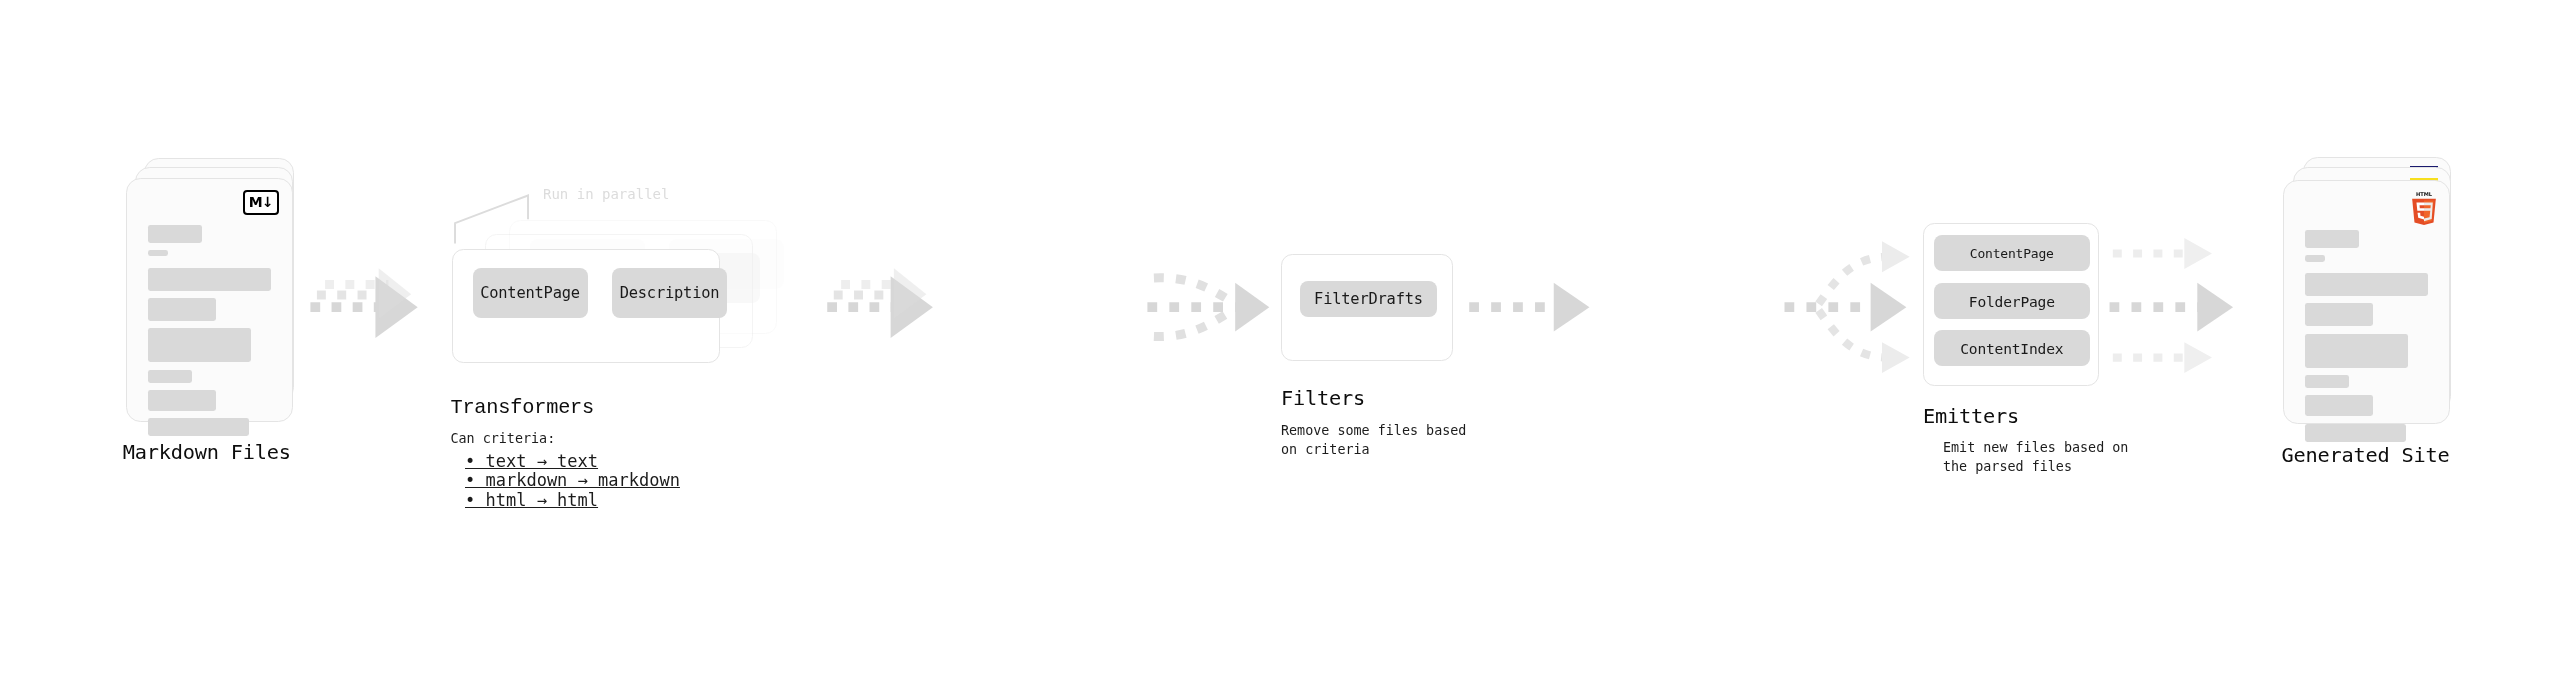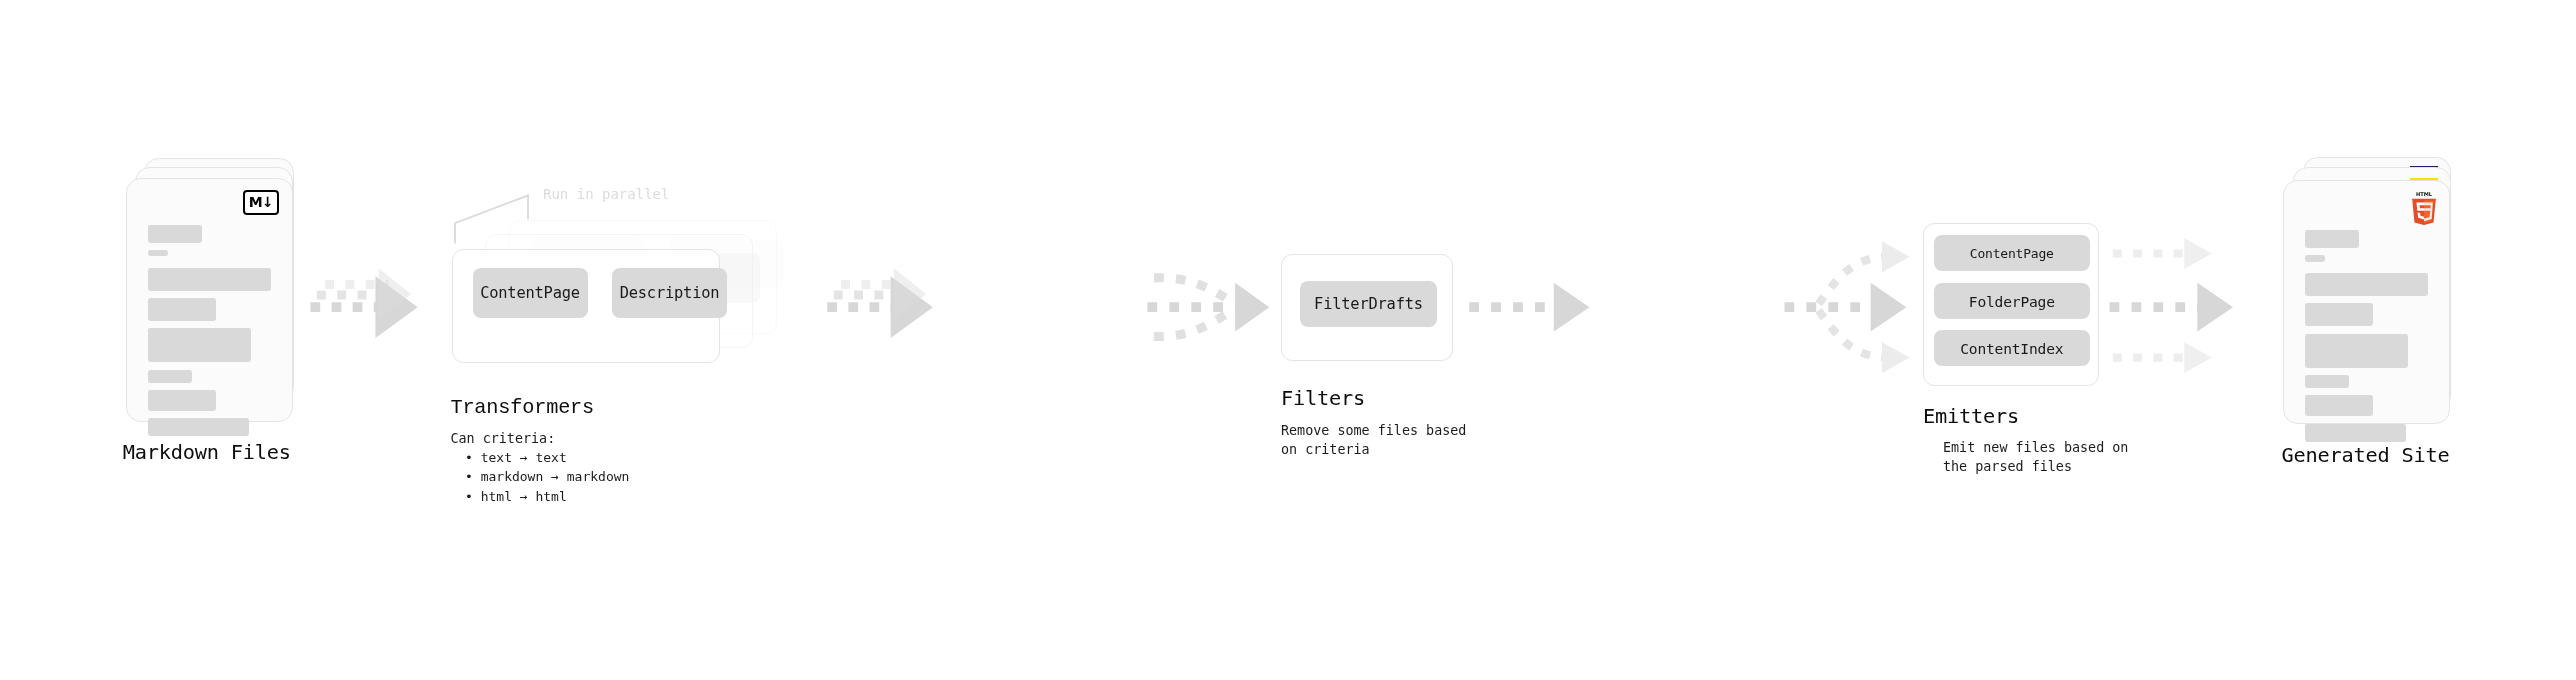--- a/index.html
+++ b/index.html
@@ -126,24 +126,25 @@
   }
   .caption-sub {
     position: absolute;
     font-size: 13.4px;
     line-height: 1.42;
     color: #1c1c1c;
     white-space: pre;
   }
   .caption-list {
     position: absolute;
-    font-size: 13px;
+    font-size: 17px;
     line-height: 1.42;
     color: #1c1c1c;
     white-space: pre;
+    text-decoration: underline;
   }
   .run-parallel {
     position: absolute;
     font-size: 14px;
     color: #dcdcdc;
     white-space: nowrap;
   }
   svg { display: block; overflow: visible; }
   .arrow-layer { position: absolute; left: 0; top: 0; pointer-events: none; }
 </style>
@@ -226,21 +227,21 @@
     <div class="caption-title" style="left:-1.6px; top:204px;font-family:Liberation Mono, monospace;">Transformers</div>
     <div class="caption-sub" style="left:-1.6px; top:237px;">Can criteria:</div>
     <div class="caption-list" style="left:13px; top:257px;">• text → text</div>
     <div class="caption-list" style="left:13px; top:276px;">• markdown → markdown</div>
     <div class="caption-list" style="left:13px; top:296px;">• html → html</div>
   </div>
 
 
   <div class="stage" style="left:1281px; top:254px;">
     <div class="gbox" style="left:0; top:0; width:172px; height:107px;">
-      <div class="chip" style="left:18px; top:26px; width:137px; height:46px;text-align:right;">FilterDrafts</div>
+      <div class="chip" style="left:18px; top:26px; width:137px; height:36px;text-align:right;">FilterDrafts</div>
     </div>
     <div class="caption-title" style="left:0px; top:132px;">Filters</div>
     <div class="caption-sub" style="left:0px; top:167px;">Remove some files based
 on criteria</div>
   </div>
 
 
   <div class="stage" style="left:1923px; top:223px;">
     <div class="gbox" style="left:0; top:0; width:176px; height:163px;">
       <div class="chip" style="left:9.8px; top:11.4px;  width:156px; height:36px; font-size:13px;">ContentPage</div>

